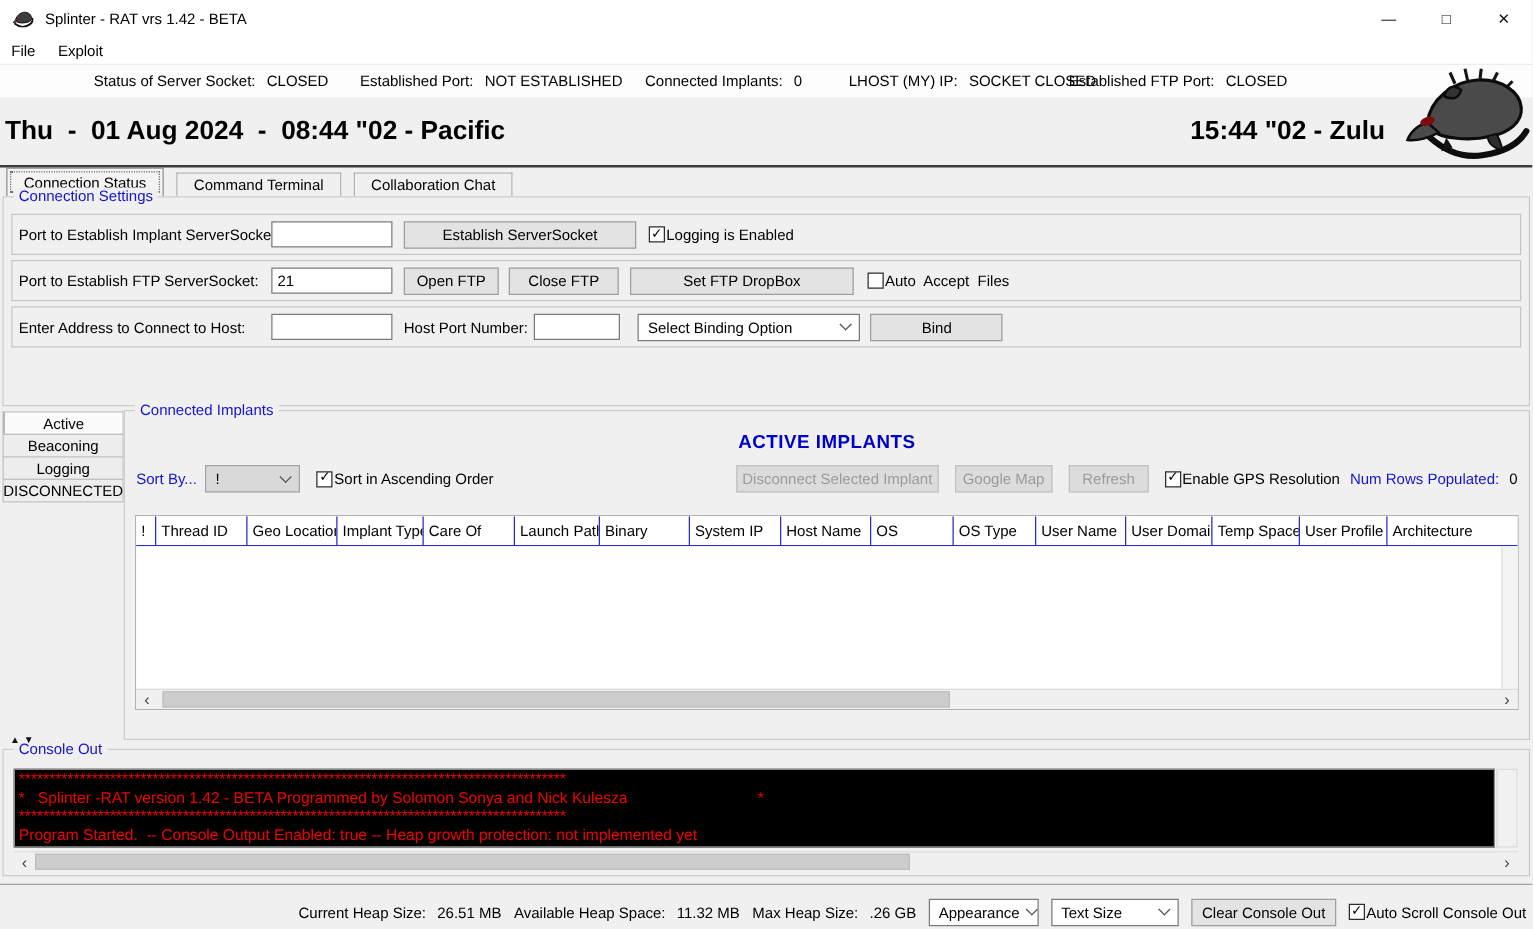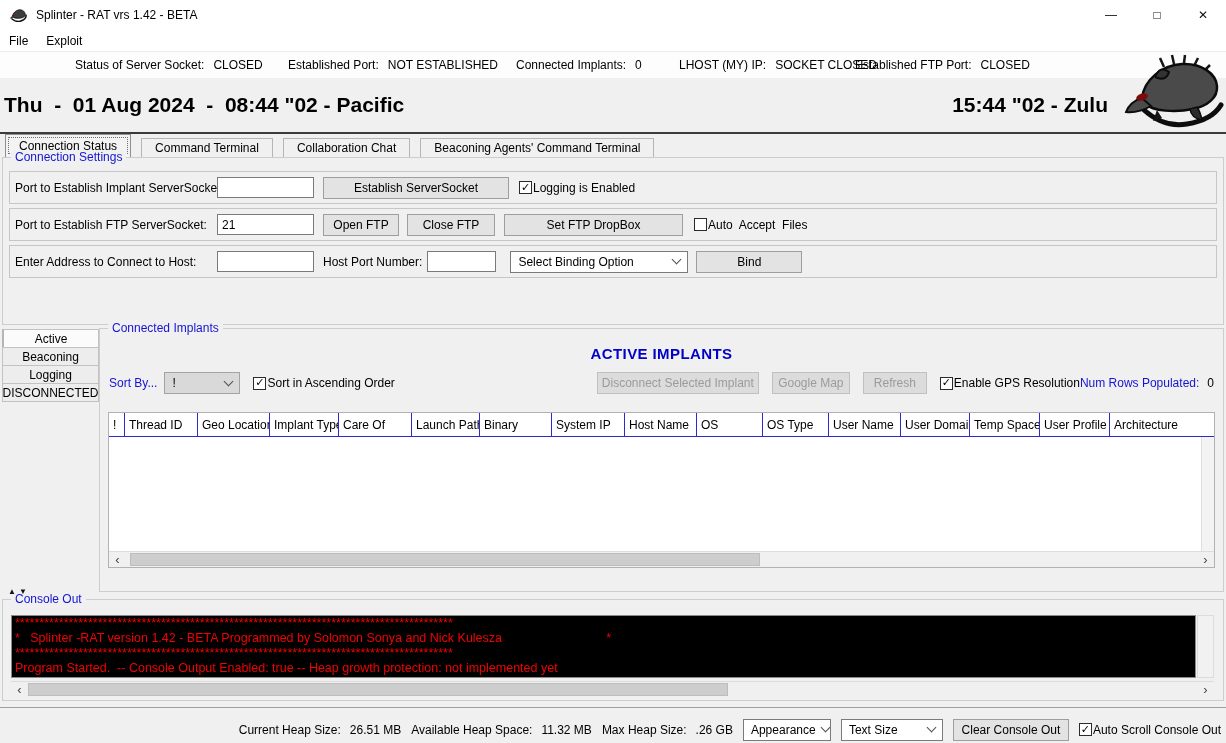--- a/index.html
+++ b/index.html
@@ -148,21 +148,20 @@
       <path d="M33 56 l-4 11 l9 -3 Z" fill="#141414"></path>
       <path d="M66 55 q1 9 12 11 q-2 -9 -5 -13 Z" fill="#2c2c2c" stroke="#0c0c0c" stroke-width="1.5"></path>
     </svg>
   </span>
 </div>
 
 <div class="tabstrip">
   <div class="tab selected">Connection Status</div>
   <div class="tab">Command Terminal</div>
   <div class="tab">Collaboration Chat</div>
-  <div class="tab">Beaconing Agents' Command Terminal</div>
 </div>
 
 <div class="group conn-group">
   <span class="group-title">Connection Settings</span>
 
 
   <div class="srow">
     <span class="srow-label">Port to Establish Implant ServerSocket:</span>
     <div class="tbox" style="width:97px"></div>
     <div class="btn" style="width:186px;margin-left:9px">Establish ServerSocket</div>
@@ -219,21 +218,21 @@
         <span class="cb checked"></span>
         <span>Sort in Ascending Order</span>
       </span>
       <div class="btn disabled" style="width:162px;margin-left:auto">Disconnect Selected Implant</div>
       <div class="btn disabled" style="width:78px;margin-left:13px">Google Map</div>
       <div class="btn disabled" style="width:64px;margin-left:13px">Refresh</div>
       <span class="cbwrap" style="margin-left:13px">
         <span class="cb checked"></span>
         <span>Enable GPS Resolution</span>
       </span>
-      <span class="blue-label" style="">Num Rows Populated:</span>
+      <span class="blue-label" style="margin-left:8px">Num Rows Populated:</span>
       <span style="margin-left:8px">0</span>
     </div>
 
     <div class="imp-table">
       <div class="thead">
         <div class="th" style="width:16px">!</div>
         <div class="th" style="width:73px">Thread ID</div>
         <div class="th" style="width:72px">Geo Location</div>
         <div class="th" style="width:69px">Implant Type</div>
         <div class="th" style="width:73px">Care Of</div>

